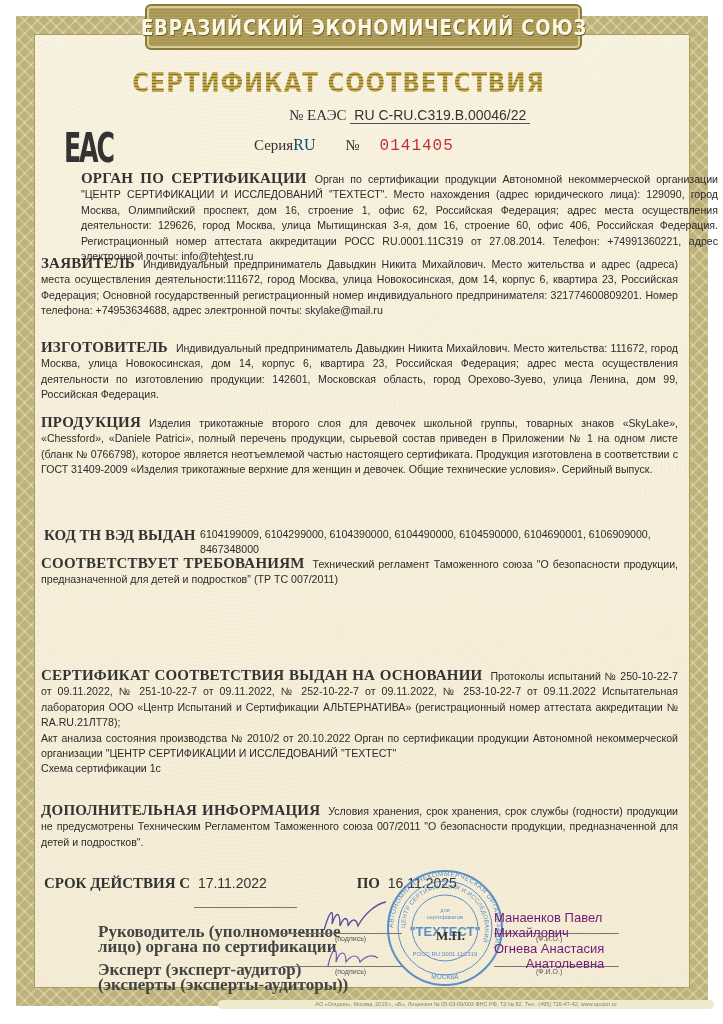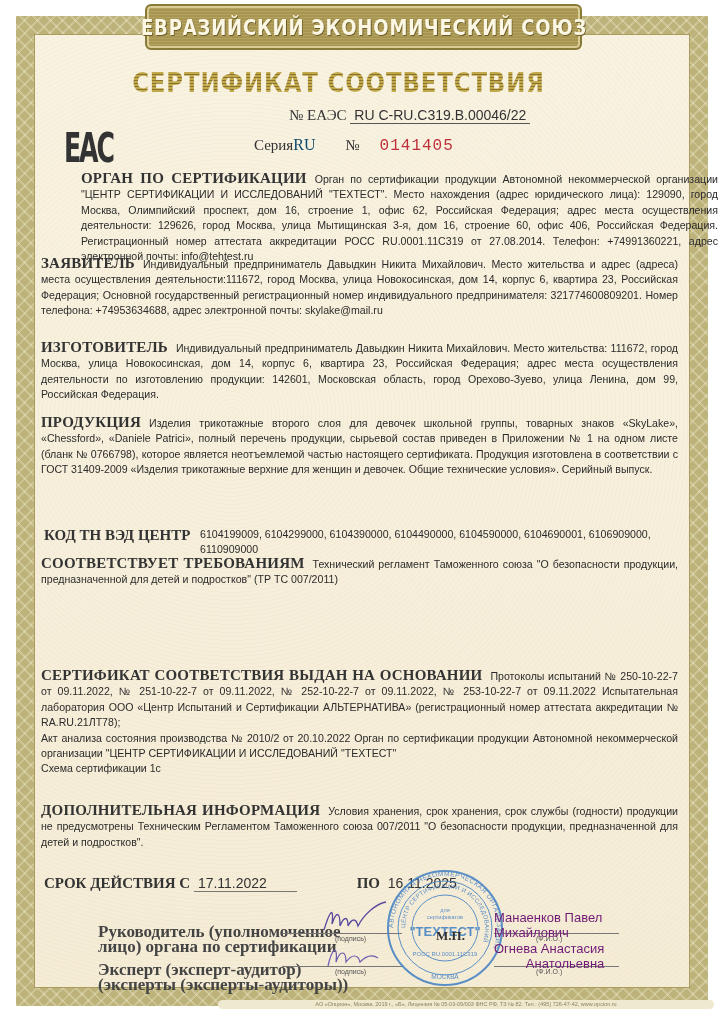--- a/index.html
+++ b/index.html
@@ -30,21 +30,21 @@
   .series .noLbl { margin-left:26px; }
   .series .num { color:#c0303a; font-family:"Liberation Mono", monospace; font-size:16px; letter-spacing:1px; margin-left:20px; }
 
   .sec { position:absolute; left:41px; width:637px; font-size:10.6px; line-height:15.4px; color:#2b2b2b; text-align:justify; z-index:2; }
   .sec .h { font-family:"Liberation Serif", serif; font-weight:bold; font-size:15px; color:#333; margin-right:8px; letter-spacing:0.2px; }
   .sec .body { }
   .hs-code { position:absolute; left:44px; top:527px; z-index:2; font-family:"Liberation Serif", serif; font-weight:bold; font-size:15px; color:#333; }
   .hs-vals { position:absolute; left:200px; top:527px; width:480px; font-size:10.6px; line-height:15px; color:#2b2b2b; z-index:2; }
 
   .validity { position:absolute; left:44px; top:873px; z-index:2; font-family:"Liberation Serif", serif; font-weight:bold; font-size:15px; color:#333; line-height:20px; }
-  .validity .date { font-family:"Liberation Sans", sans-serif; font-weight:normal; font-size:14px; border-bottom:1px solid #777; padding:0 30px 0 4px; }
+  .validity .date { font-family:"Liberation Sans", sans-serif; font-weight:normal; font-size:14px; border-bottom:1px solid #777; padding:0 30px 16px 4px; }
   .validity .po { margin-left:56px; }
   .validity .po-date { font-family:"Liberation Sans", sans-serif; font-weight:normal; font-size:14px; padding-left:4px; }
 
   .sig-label { position:absolute; left:98px; z-index:2; font-family:"Liberation Serif", serif; font-weight:bold; font-size:17px; color:#444; line-height:15px; }
   .sig-line { position:absolute; height:0; border-top:1px solid #777; z-index:2; }
   .sig-cap { position:absolute; font-size:7px; color:#555; z-index:2; }
   .signature { position:absolute; z-index:3; }
   .fio { position:absolute; left:494px; z-index:4; font-size:13px; line-height:15px; color:#701a75; }
   .stamp { position:absolute; left:385px; top:868px; width:120px; height:120px; z-index:3; opacity:0.85; }
   .mp { position:absolute; left:436px; top:928px; z-index:4; font-family:"Liberation Serif", serif; font-weight:bold; font-size:13px; color:#333; }
@@ -86,22 +86,22 @@
 </div>
 
 <div class="sec" style="top:340px;">
   <span class="h">ИЗГОТОВИТЕЛЬ</span><span class="body">Индивидуальный предприниматель Давыдкин Никита Михайлович. Место жительства: 111672, город Москва, улица Новокосинская, дом 14, корпус 6, квартира 23, Российская Федерация; адрес места осуществления деятельности по изготовлению продукции: 142601, Московская область, город Орехово-Зуево, улица Ленина, дом 99, Российская Федерация.</span>
 </div>
 
 <div class="sec" style="top:415px;">
   <span class="h">ПРОДУКЦИЯ</span><span class="body">Изделия трикотажные второго слоя для девочек школьной группы, товарных знаков «SkyLake», «Chessford», «Daniele Patrici», полный перечень продукции, сырьевой состав приведен в Приложении № 1 на одном листе (бланк № 0766798), которое является неотъемлемой частью настоящего сертификата. Продукция изготовлена в соответствии с ГОСТ 31409-2009 «Изделия трикотажные верхние для женщин и девочек. Общие технические условия». Серийный выпуск.</span>
 </div>
 
-<div class="hs-code">КОД ТН ВЭД ЦЕНТР</div>
-<div class="hs-vals">6104199009, 6104299000, 6104390000, 6104490000, 6104590000, 6104690001, 6106909000, 6110909000</div>
+<div class="hs-code">КОД ТН ВЭД ВЫДАН</div>
+<div class="hs-vals">6104199009, 6104299000, 6104390000, 6104490000, 6104590000, 6104690001, 6106909000, 8467348000</div>
 
 <div class="sec" style="top:556px;">
   <span class="h">СООТВЕТСТВУЕТ ТРЕБОВАНИЯМ</span><span class="body">Технический регламент Таможенного союза "О безопасности продукции, предназначенной для детей и подростков" (ТР ТС 007/2011)</span>
 </div>
 
 <div class="sec" style="top:668px;">
   <span class="h">СЕРТИФИКАТ СООТВЕТСТВИЯ ВЫДАН НА ОСНОВАНИИ</span><span class="body">Протоколы испытаний № 250-10-22-7 от 09.11.2022, № 251-10-22-7 от 09.11.2022, № 252-10-22-7 от 09.11.2022, № 253-10-22-7 от 09.11.2022 Испытательная лаборатория ООО «Центр Испытаний и Сертификации АЛЬТЕРНАТИВА» (регистрационный номер аттестата аккредитации № RA.RU.21ЛТ78);</span>
   <div>Акт анализа состояния производства  № 2010/2 от 20.10.2022 Орган по сертификации продукции Автономной некоммерческой организации "ЦЕНТР СЕРТИФИКАЦИИ И ИССЛЕДОВАНИЙ "ТЕХТЕСТ"</div>
   <div>Схема сертификации 1с</div>
 </div>

